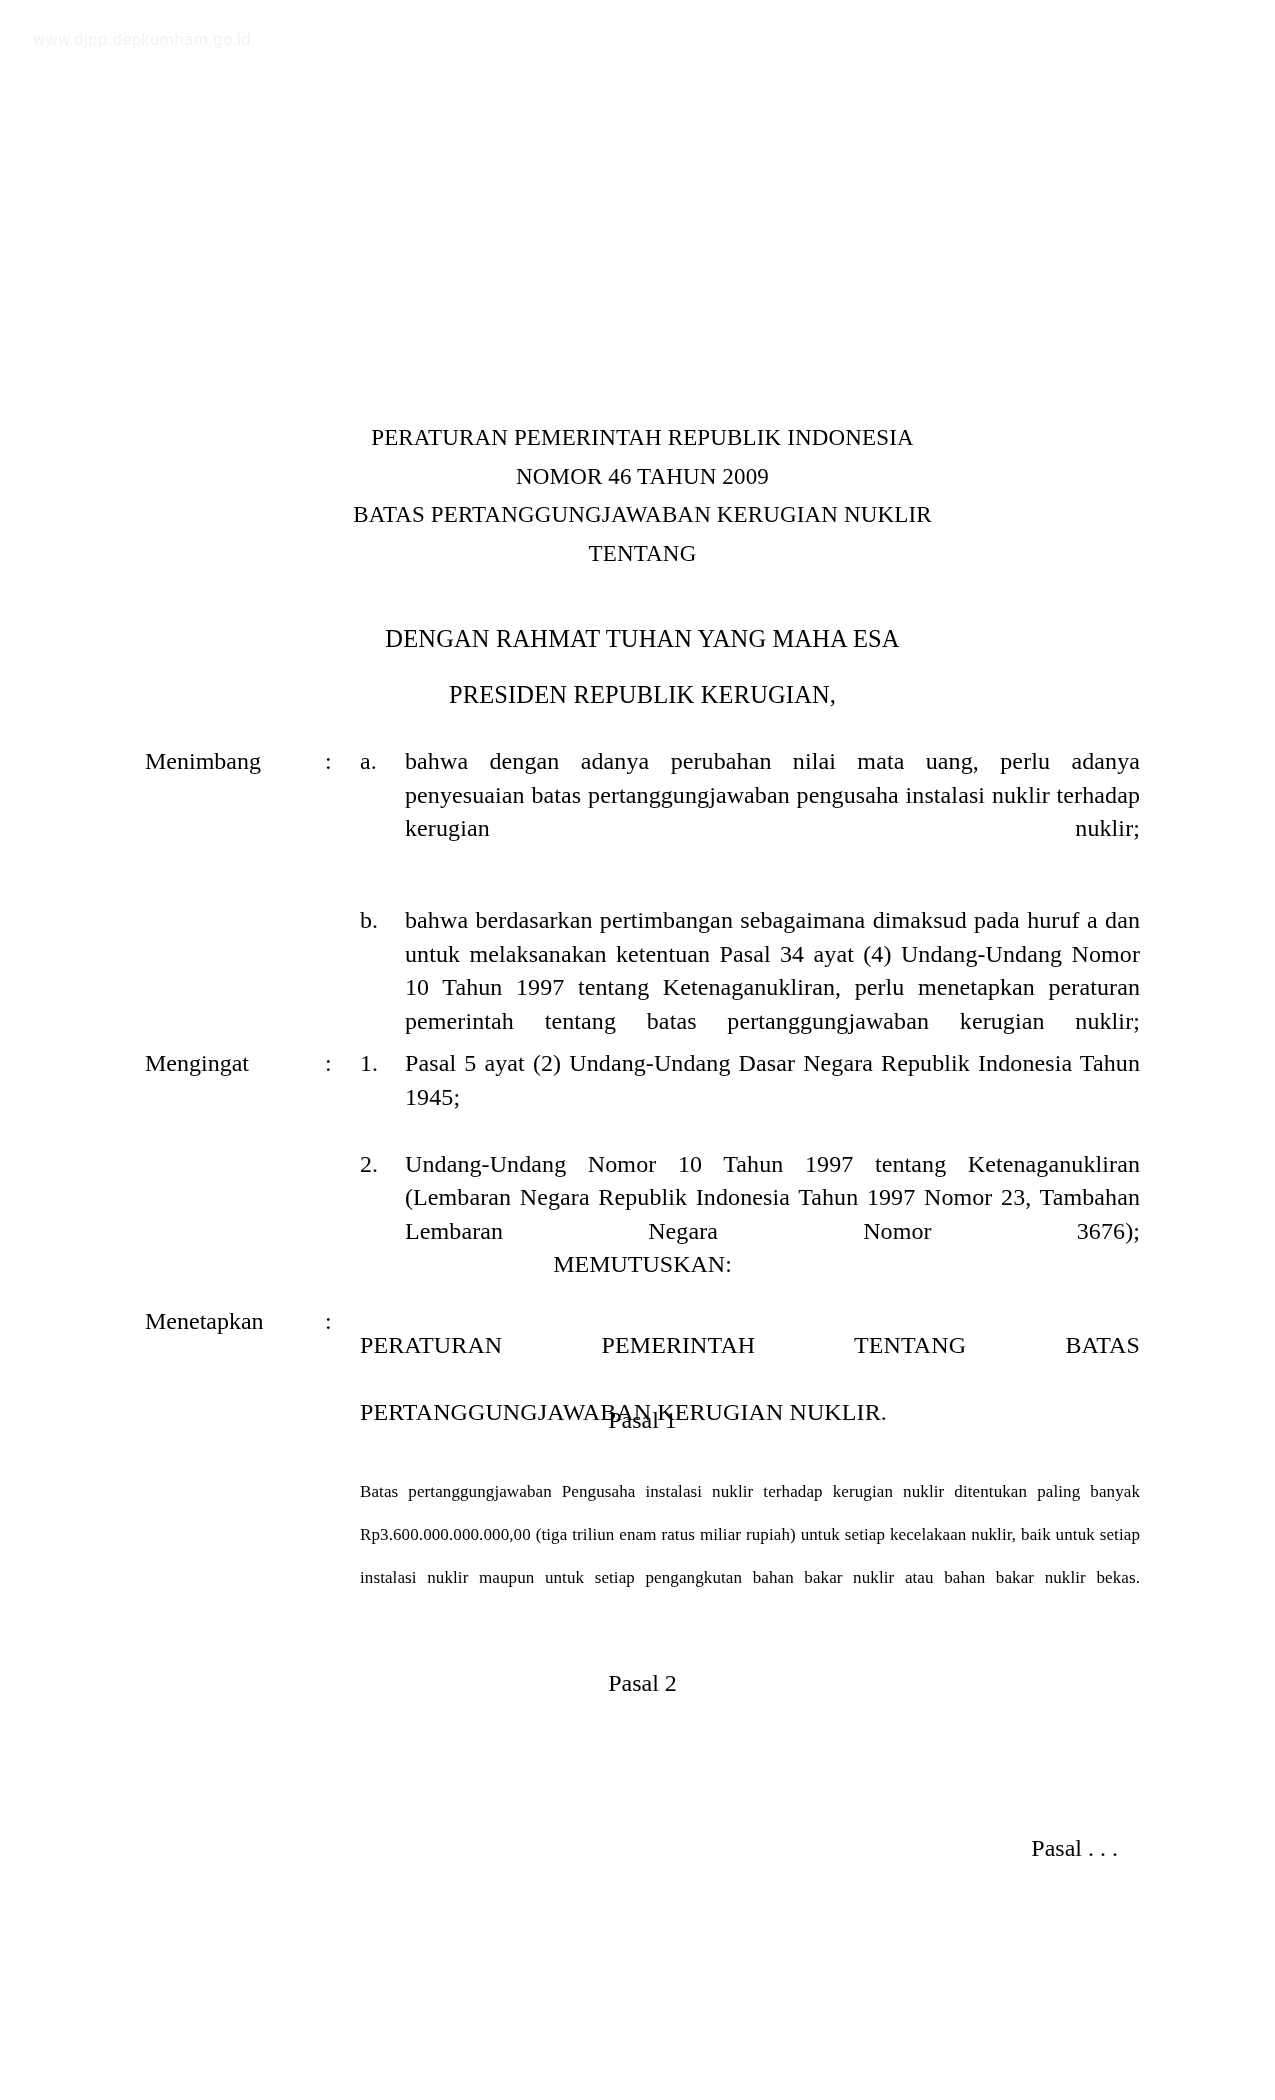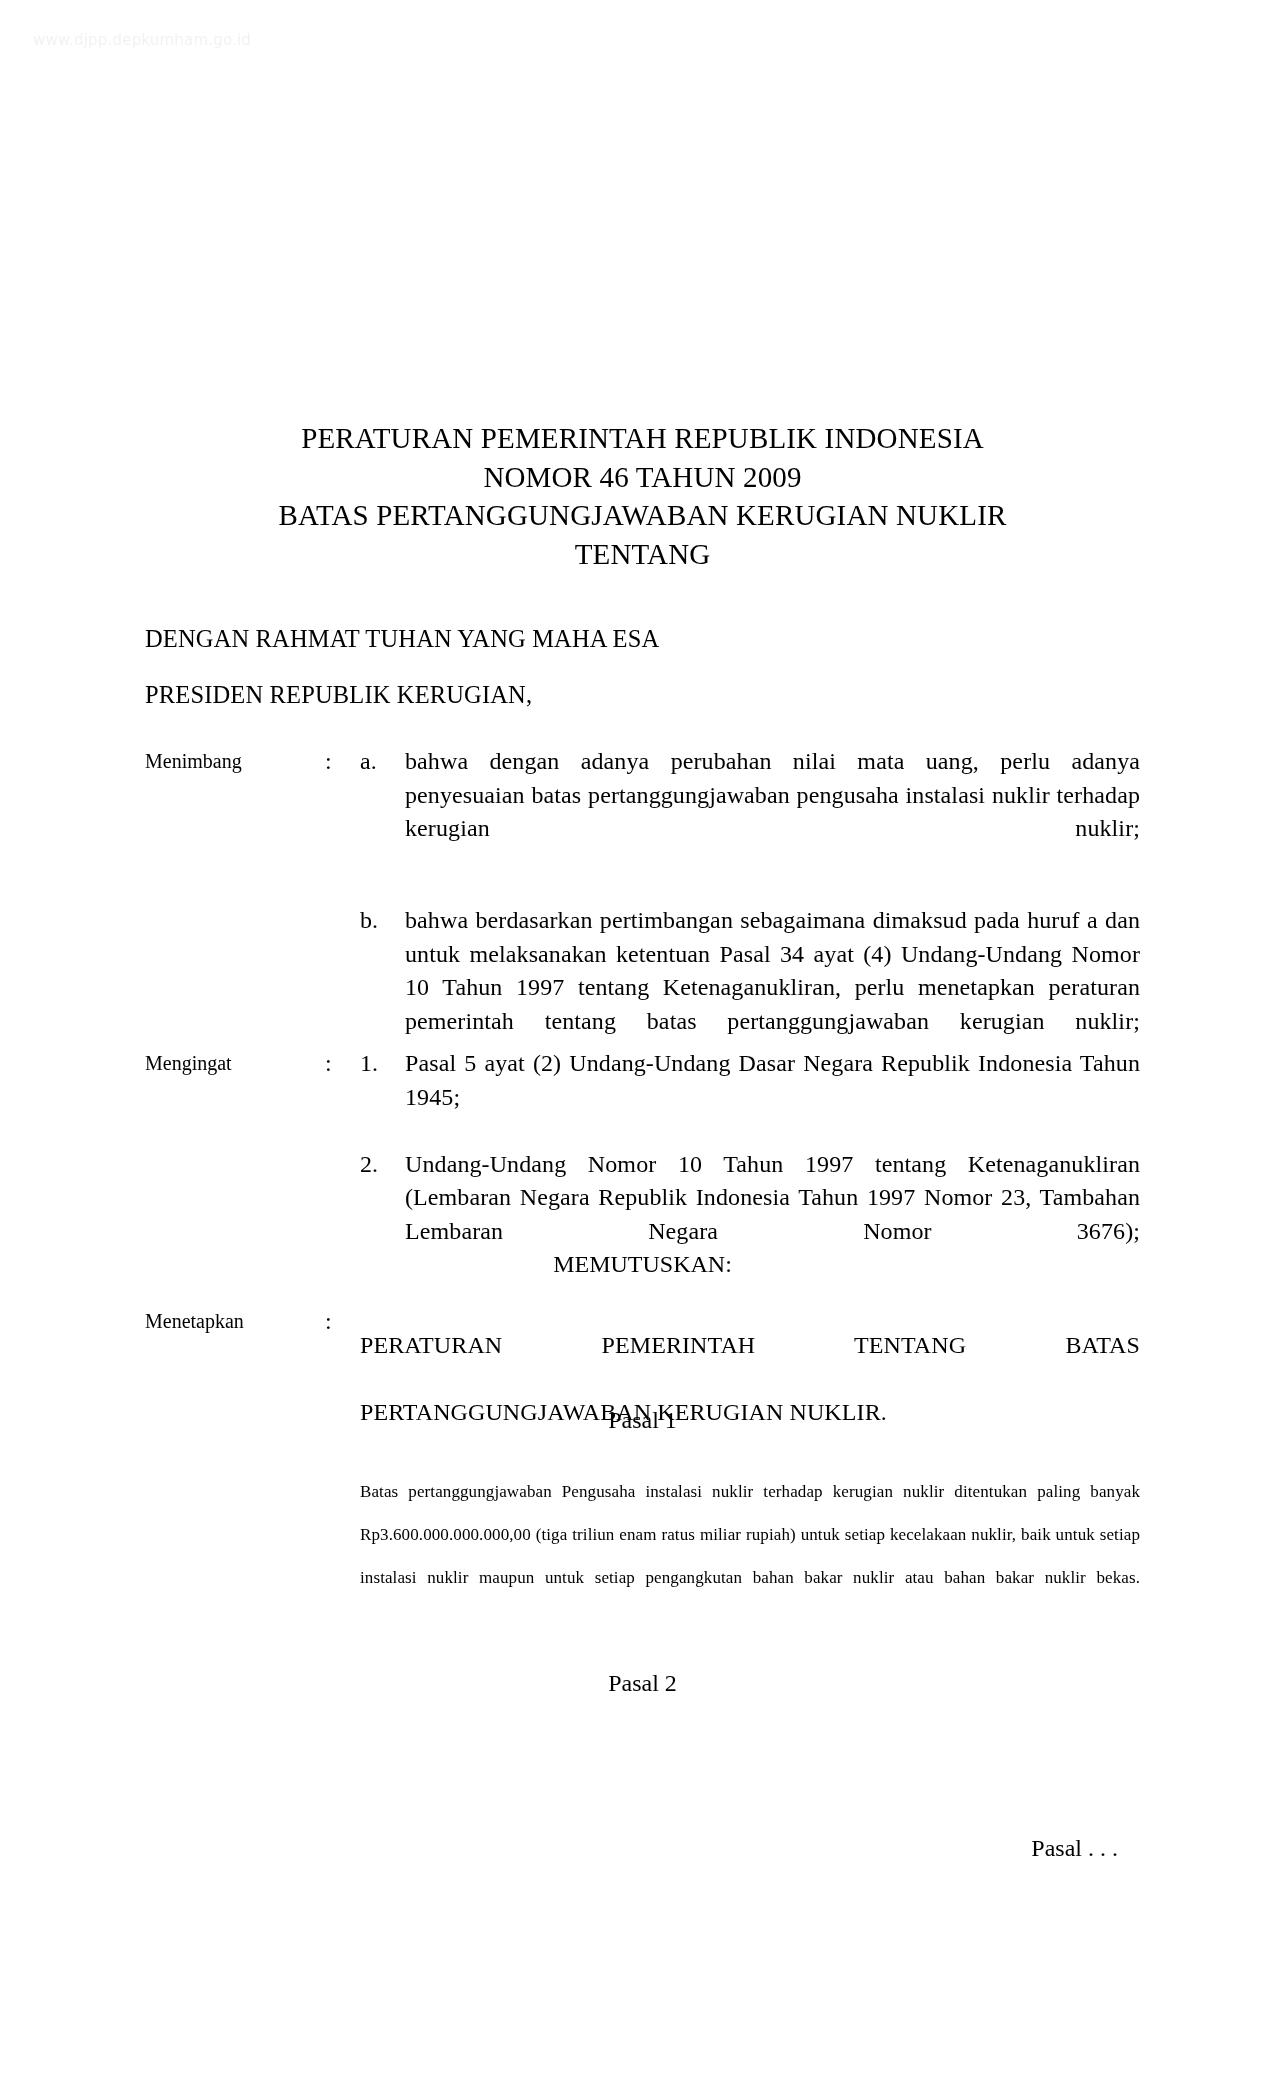--- a/index.html
+++ b/index.html
@@ -46,52 +46,52 @@
 
   
   .title-block {
     position: absolute;
     top: 419px;
     left: 0;
     width: 995px;
     text-align: center;
   }
   .title-line {
-    font-size: 29px;
+    font-size: 23px;
     line-height: 38.5px;
     letter-spacing: 0.15px;
     white-space: nowrap;
   }
 
   .subtitle-block {
     position: absolute;
     top: 625px;
     left: 0;
     width: 995px;
-    text-align: left;
+    text-align: center;
   }
   .subtitle-line {
     font-size: 24.5px;
     line-height: 28px;
     letter-spacing: 0.15px;
   }
   .subtitle-gap { height: 28px; }
 
   
   .clause {
     position: absolute;
     left: 0;
     width: 995px;
   }
   .clause-label {
     position: absolute;
     left: 0;
     top: 0;
     width: 170px;
-    font-size: 20px;
+    font-size: 24px;
     line-height: 33.5px;
     white-space: nowrap;
   }
   .clause-colon {
     position: absolute;
     left: 180px;
     top: 0;
     font-size: 24px;
     line-height: 33.5px;
   }

